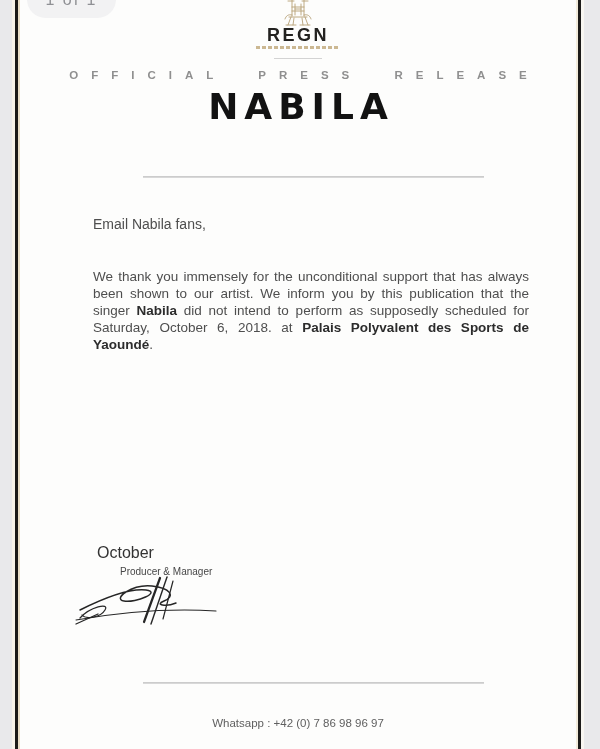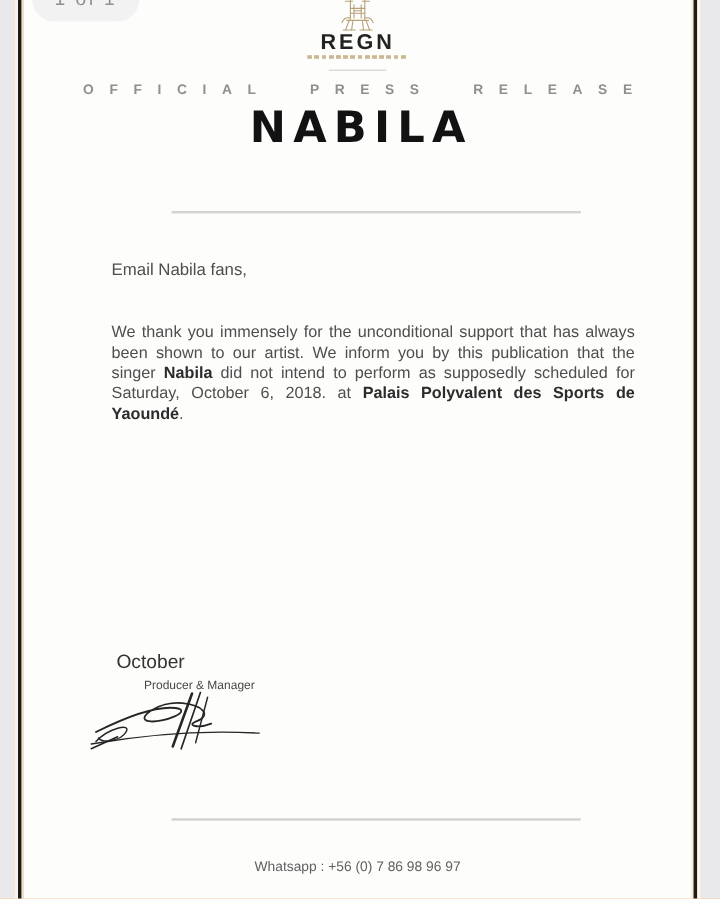--- a/index.html
+++ b/index.html
@@ -118,16 +118,16 @@
         <path stroke-width="2.2" d="M88 2 L72 46"></path>
         <path stroke-width="1.4" d="M95 1 L79 48"></path>
         <path stroke-width="1.2" d="M101 5 L91 43"></path>
         <path stroke-width="1.1" d="M4 44 C44 37 96 32 144 35"></path>
         <path stroke-width="1.3" d="M4 48 L26 38"></path>
       </svg>
     </span>
 
     <div class="divider divider-bottom"></div>
 
-    <div class="footer-line footer-whatsapp">Whatsapp :  +56 (0) 7 86 98 96 97</div>
+    <div class="footer-line footer-whatsapp">Whatsapp :  +42 (0) 7 86 98 96 97</div>
 
   </div>
 </div>
 
 </body></html>

